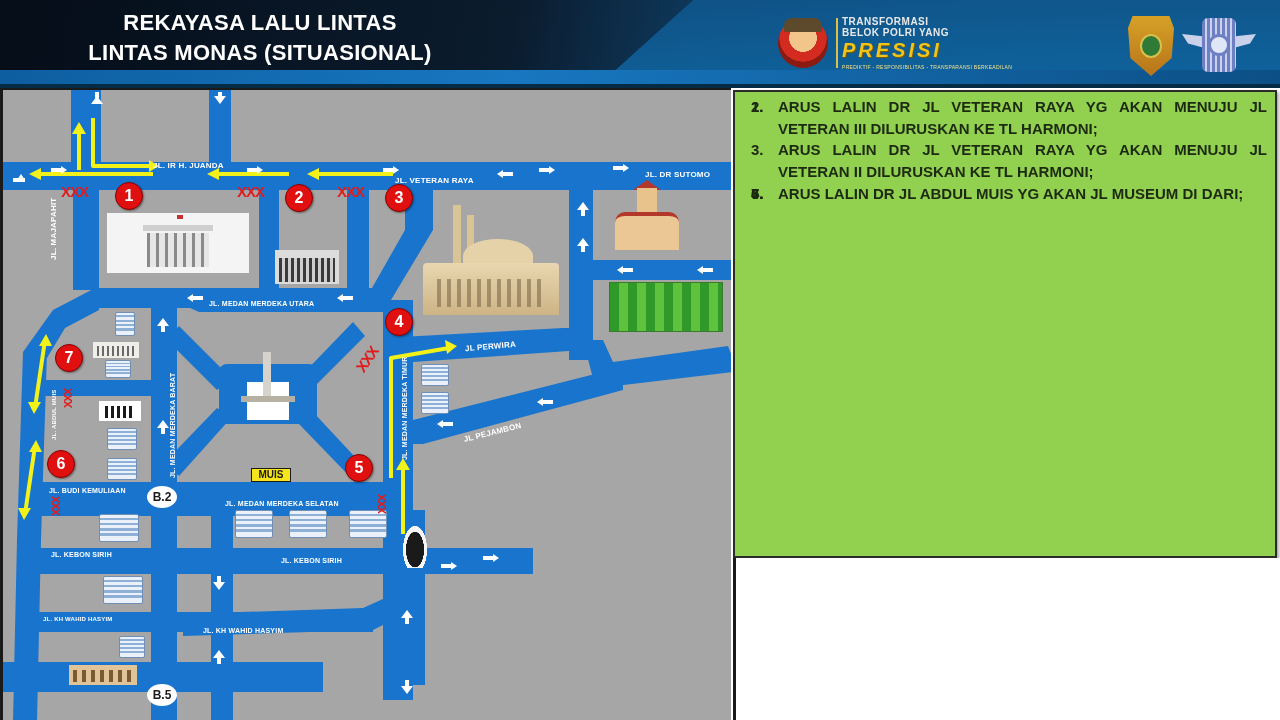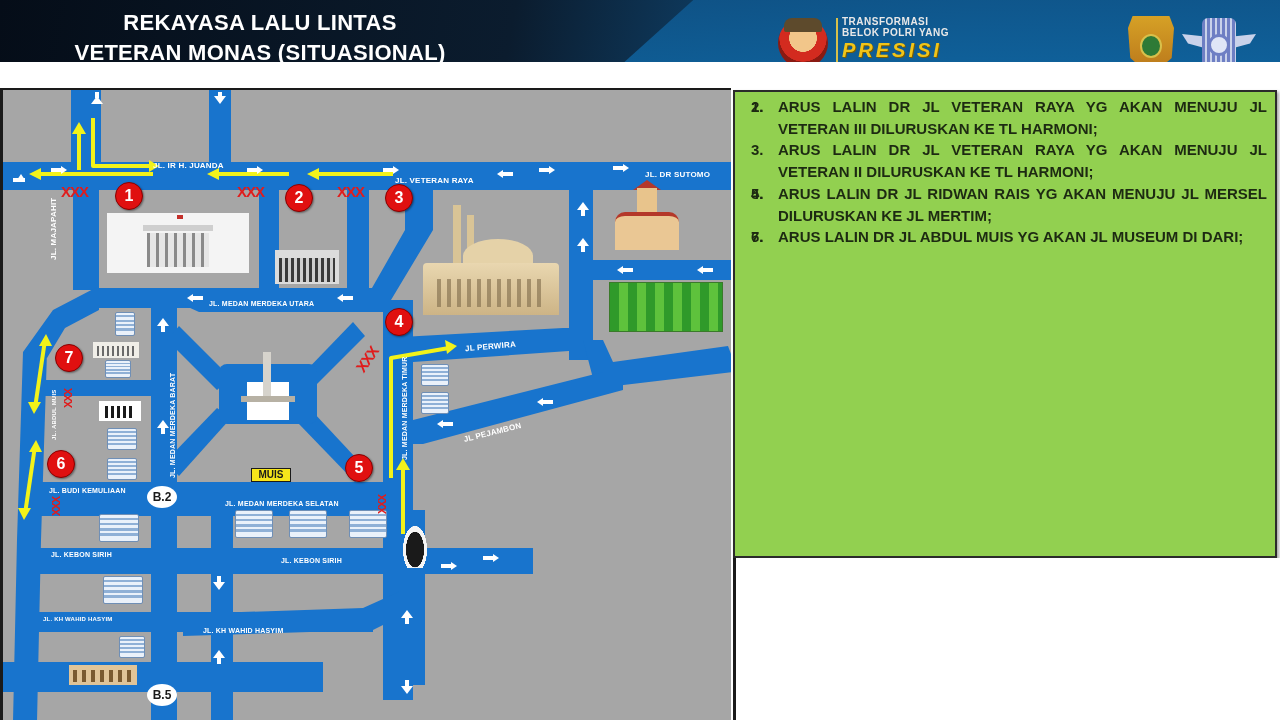--- a/index.html
+++ b/index.html
@@ -1,21 +1,21 @@
 <!DOCTYPE html>
 <html><head>
 <meta charset="utf-8">
 <style>
   * { box-sizing: border-box; margin: 0; padding: 0; }
   html, body { width: 1280px; height: 720px; overflow: hidden; background: #ffffff; }
   body { position: relative; font-family: "Liberation Sans", "DejaVu Sans", sans-serif; }
 
   
   .header {
-    position: absolute; left: 0; top: 0; width: 1280px; height: 62px;
+    position: absolute; left: 0; top: 0; width: 1280px; height: 88px;
     background: linear-gradient(100deg, #050d18 0%, #0b1c2e 40%, #0e3a5e 55%, #0f5a8c 75%, #0e5e93 100%);
     overflow: hidden;
   }
   .header-swoosh {
     position: absolute; left: 0; top: 70px; width: 1280px; height: 18px;
     background: linear-gradient(90deg, #0d5ea0 0%, #1877c0 40%, #0c4f86 100%);
   }
   .header-swoosh2 {
     position: absolute; left: 560px; top: -40px; width: 900px; height: 160px;
     background: linear-gradient(180deg, #0f4f82, #0f6aa8);
@@ -136,21 +136,21 @@
 </style>
 </head>
 <body>
 
 <div class="header">
   <div class="header-swoosh2"></div>
   <div class="header-swoosh"></div>
   <div class="header-bottomline"></div>
   <div class="title">
     <div>REKAYASA LALU LINTAS</div>
-    <div>VETERAN MONAS (SITUASIONAL)</div>
+    <div>LINTAS MONAS (SITUASIONAL)</div>
   </div>
   <div class="presisi-block">
     <div class="mascot">
         <div class="mascot-hat"></div>
       </div>
     <div class="presisi-sep"></div>
     <div class="presisi-top">
       <div>TRANSFORMASI</div>
       <div>BELOK POLRI YANG</div>
     </div>
@@ -392,18 +392,18 @@
   <div class="busstop" style="left:144px;top:594px;">B.5</div>
   <div class="irti">MUIS</div>
 </div>
 
 <div class="panel">
   <ol>
     <li><span class="num">1.</span></li>
     <li><span class="num">2.</span><span>ARUS LALIN DR JL VETERAN RAYA YG AKAN MENUJU JL VETERAN III DILURUSKAN KE TL HARMONI;</span></li>
     <li><span class="num">3.</span><span>ARUS LALIN DR JL VETERAN RAYA YG AKAN MENUJU JL VETERAN II DILURUSKAN KE TL HARMONI;</span></li>
     <li><span class="num">4.</span></li>
-    <li><span class="num">5.</span><span>ARUS LALIN DR JL RIDWAN RAIS YG AKAN MENUJU JL MERSEL DILURUSKAN KE JL MERTIM;</span></li>
+    <li><span class="num">5.</span></li>
     <li><span class="num">6.</span></li>
     <li><span class="num">7.</span><span>ARUS LALIN DR JL ABDUL MUIS YG AKAN JL MUSEUM DI DARI;</span></li>
   </ol>
 </div>
 <div class="white-area"></div>
 
 </body></html>

